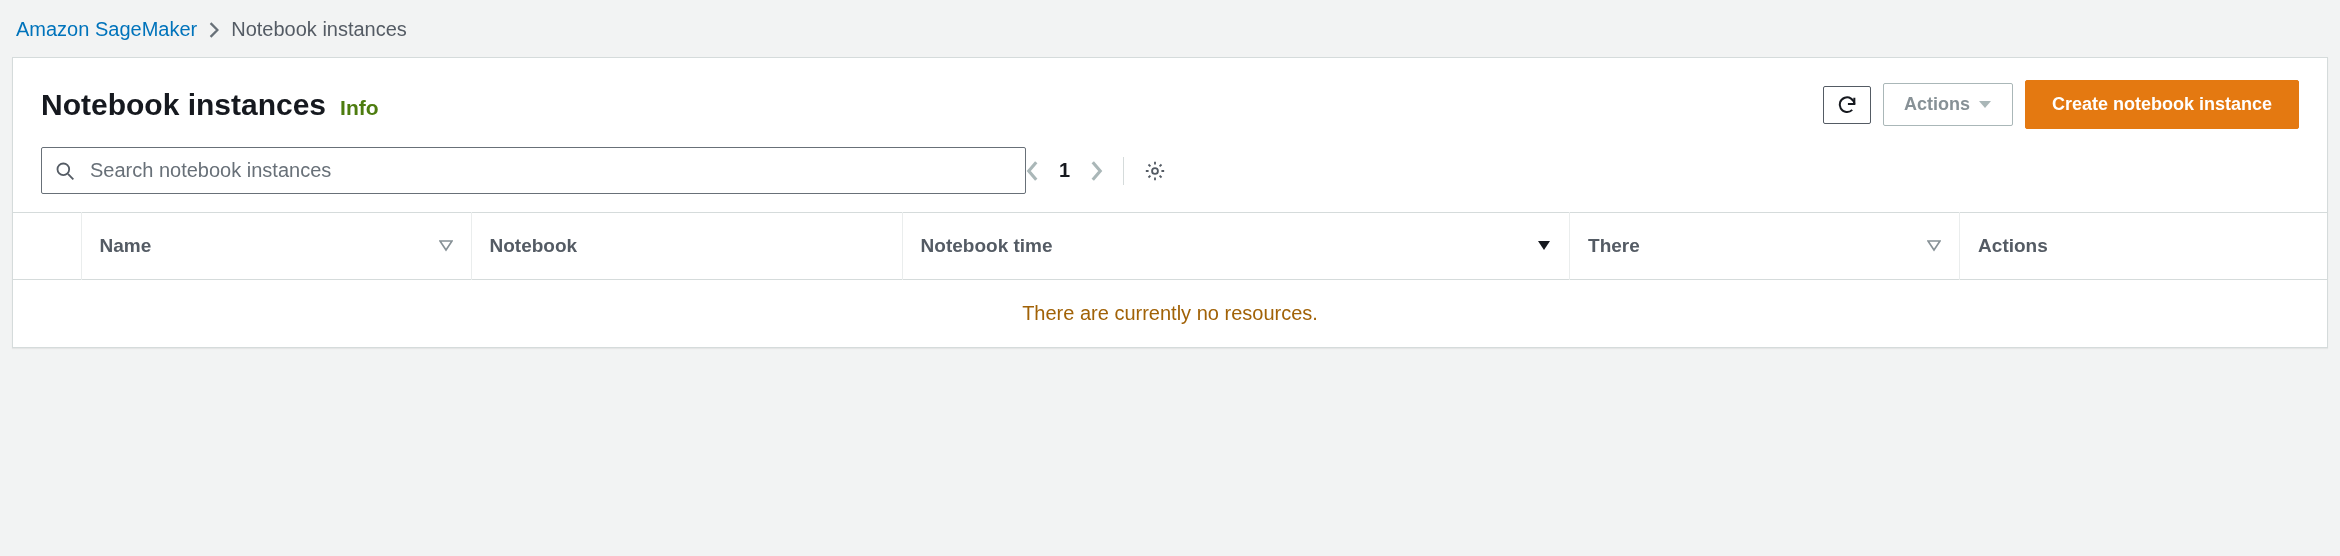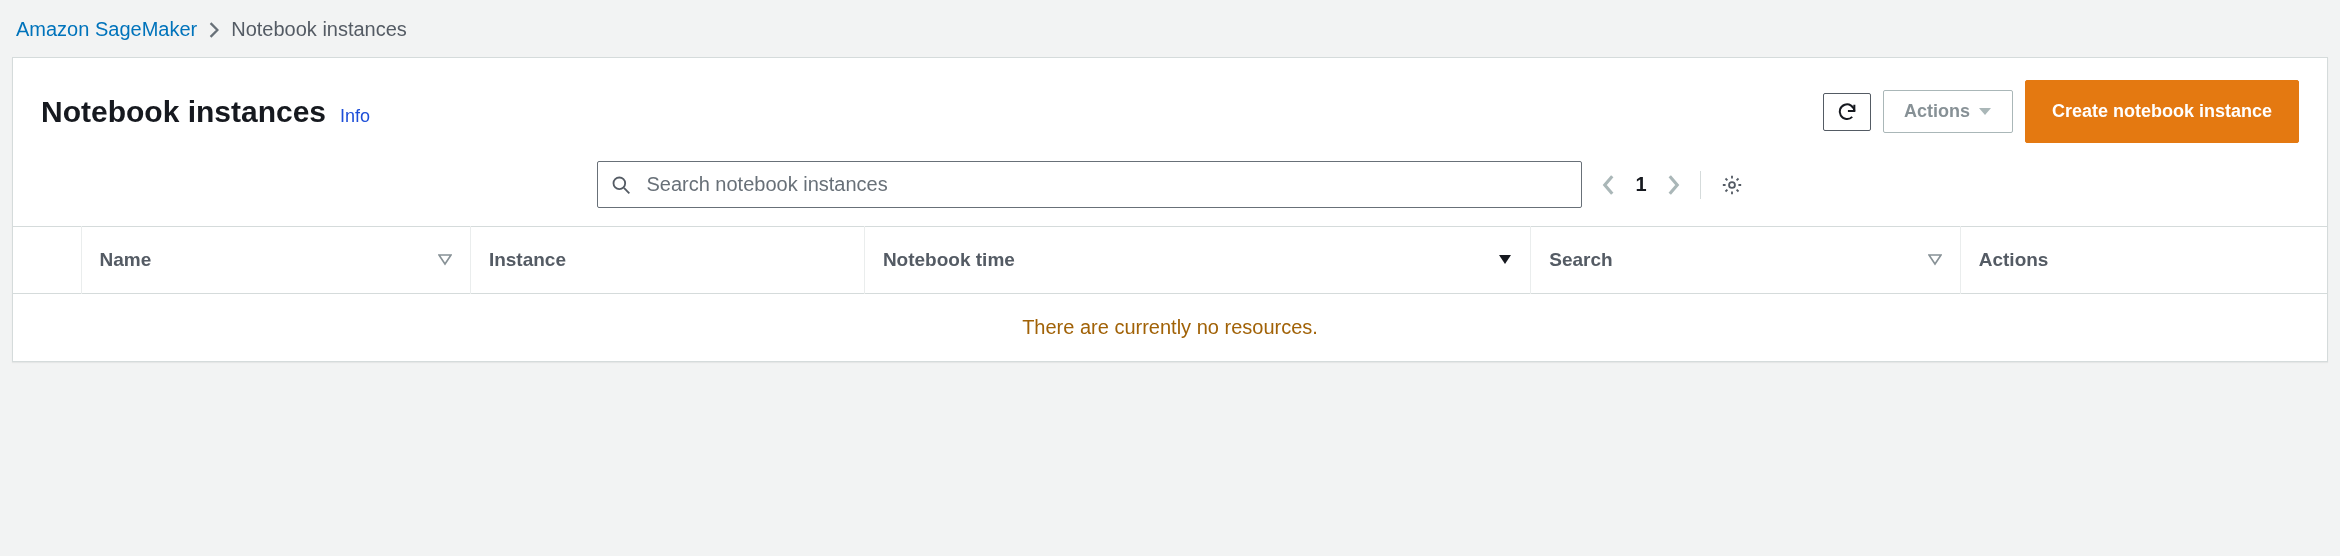--- a/index.html
+++ b/index.html
@@ -48,23 +48,23 @@
       display: flex;
       align-items: baseline;
       gap: 14px;
     }
     .panel-title {
       font-size: 30px;
       font-weight: 700;
       color: #16191f;
     }
     .info-link {
-      font-size: 18px;
-      color: #1d4ed8;
-      font-weight: 400;
+      font-size: 21px;
+      color: #4d7c0f;
+      font-weight: 700;
       cursor: pointer;
     }
     .header-actions {
       display: flex;
       align-items: center;
       gap: 12px;
     }
     .btn {
       display: inline-flex;
       align-items: center;
@@ -86,28 +86,27 @@
     }
     .btn-disabled {
       color: #879196;
       border-color: #aab7b8;
       cursor: default;
     }
     .btn-primary {
       background: #e47911;
       border-color: #e47911;
       color: #ffffff;
-      padding: 18px 26px;
+      padding: 11px 26px;
     }
     .toolbar {
       display: flex;
       align-items: center;
-      justify-content: center;
+      justify-content: flex-start;
       padding: 0 28px 18px 28px;
-      gap: 20px;
     }
     .search-wrap {
       flex: 1;
       max-width: 985px;
       position: relative;
     }
     .search-input {
       width: 100%;
       font-size: 20px;
       padding: 11px 14px 11px 48px;
@@ -280,36 +279,36 @@
             <span>Name</span>
             <span class="sort-icon">
               <svg width="14" height="12" viewBox="0 0 14 12">
                   <path d="M1 1 L7 10 L13 1 Z" fill="none" stroke="#879196" stroke-width="1.6"></path>
                 </svg>
             </span>
           </div>
         </th>
         <th>
           <div class="th-inner">
-            <span>Instance</span>
+            <span>Notebook</span>
           </div>
         </th>
         <th>
           <div class="th-inner">
             <span>Notebook time</span>
             <span class="sort-icon sort-icon-active">
               <svg width="14" height="12" viewBox="0 0 14 12">
                   <path d="M1 1 L7 10 L13 1 Z" fill="#16191f"></path>
                 </svg>
             </span>
           </div>
         </th>
         <th>
           <div class="th-inner">
-            <span>Search</span>
+            <span>There</span>
             <span class="sort-icon">
               <svg width="14" height="12" viewBox="0 0 14 12">
                   <path d="M1 1 L7 10 L13 1 Z" fill="none" stroke="#879196" stroke-width="1.6"></path>
                 </svg>
             </span>
           </div>
         </th>
         <th>
           <div class="th-inner">
             <span>Actions</span>

